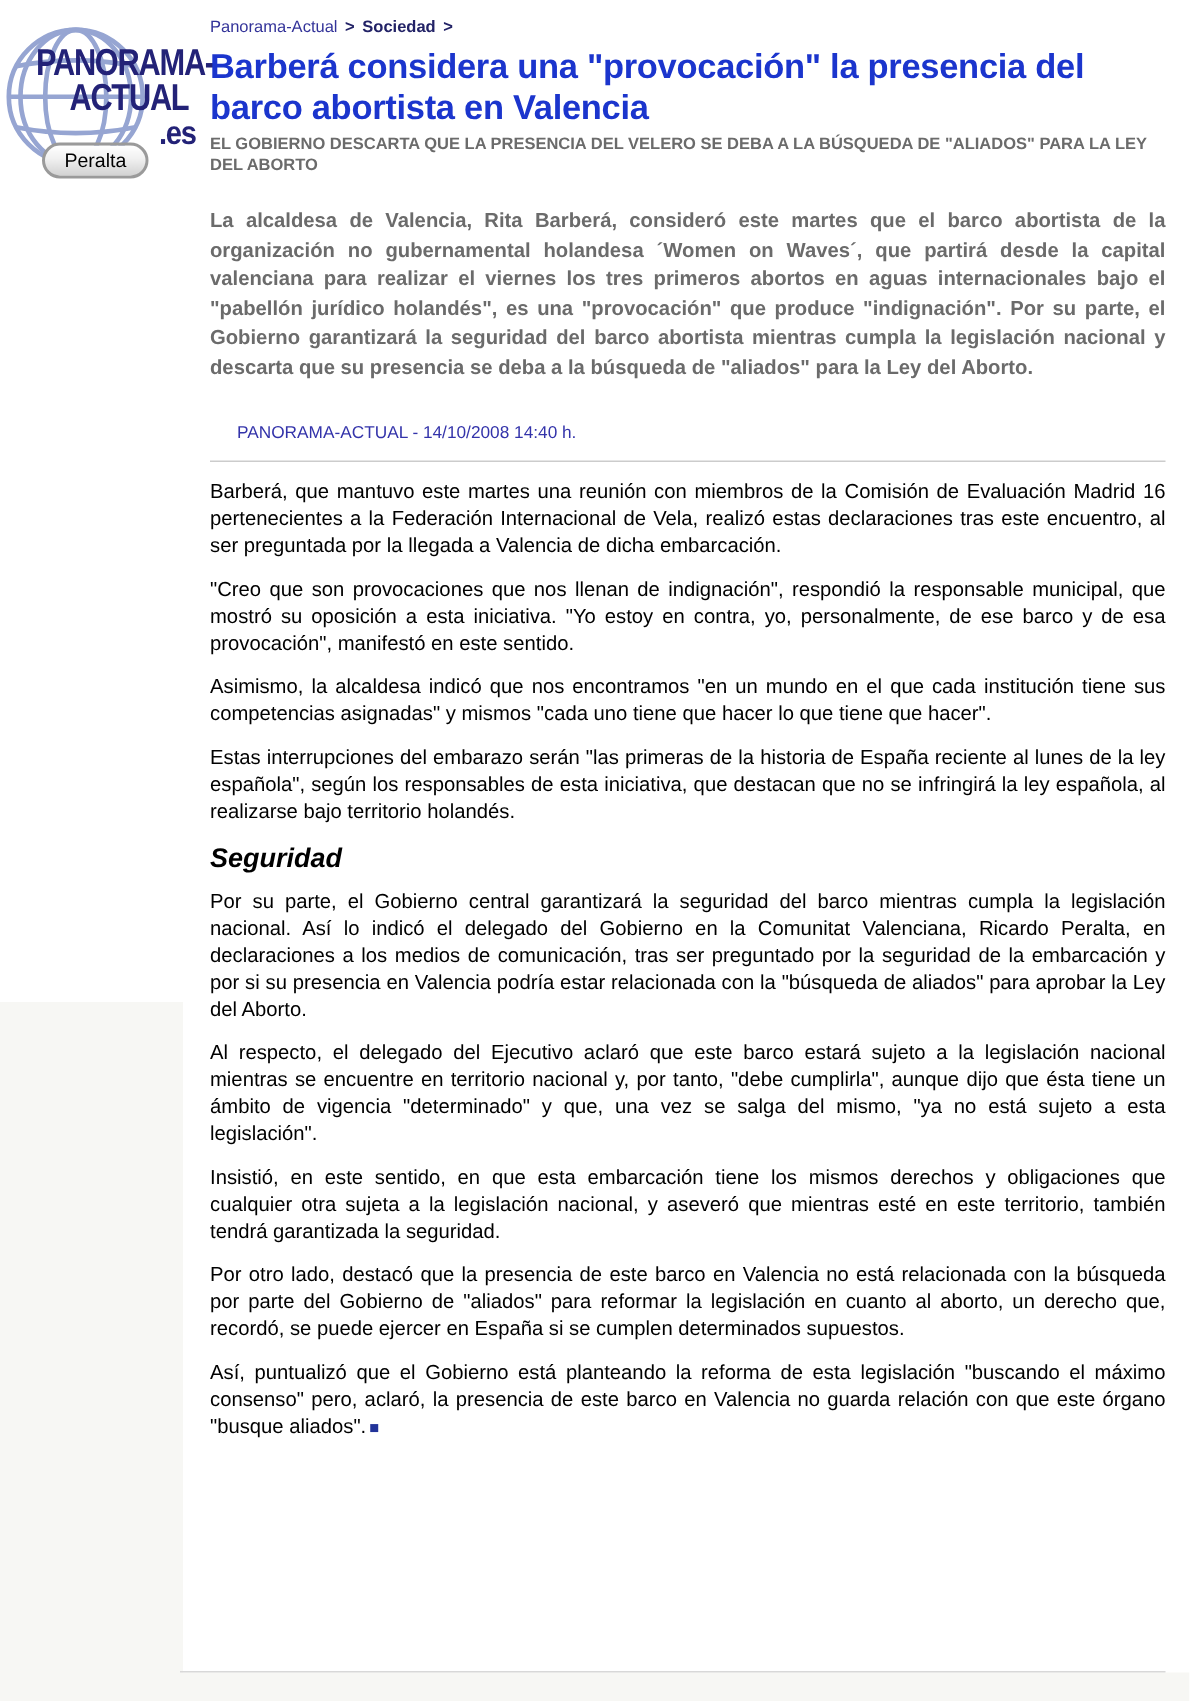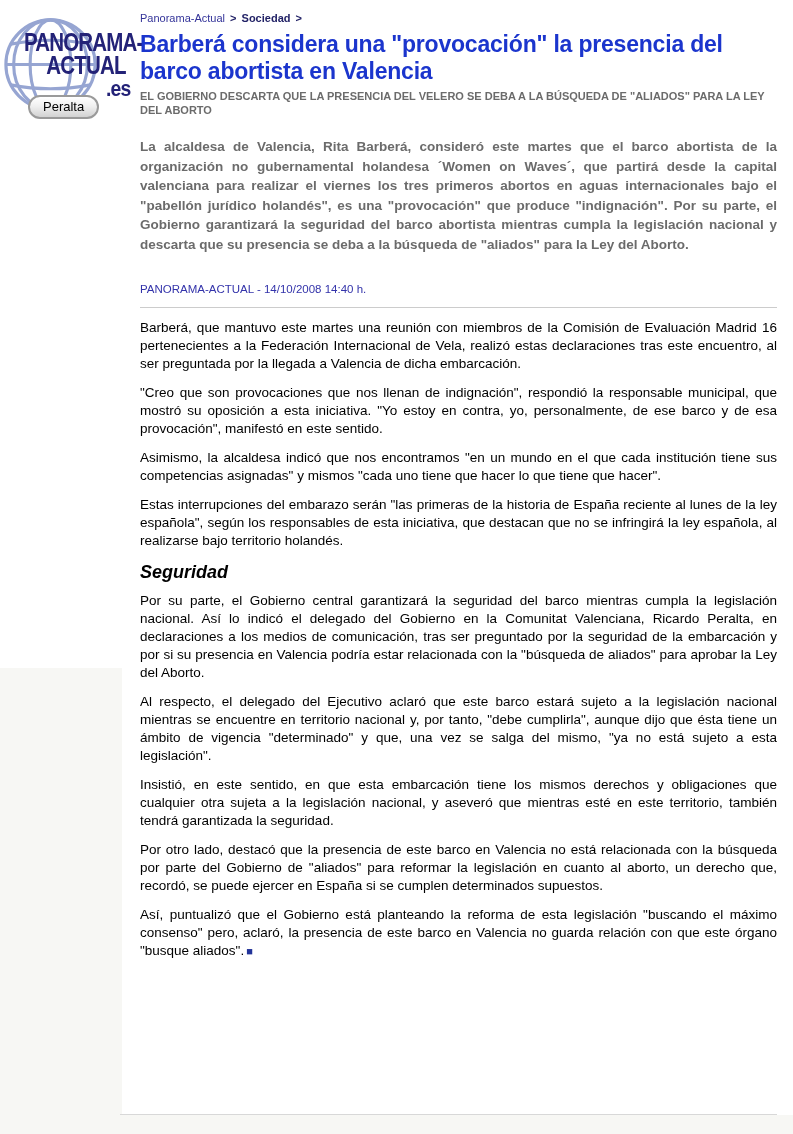--- a/index.html
+++ b/index.html
@@ -64,21 +64,21 @@
     color: #1b35cd; font-weight: bold; letter-spacing: -0.2px;
   }
   h2.subheadline {
     margin: 4px 0 0 0; font-size: 11px; line-height: 14px;
     color: #6b6b6b; font-weight: bold;
   }
   p.lead {
     margin: 20px 0 0 0; font-size: 13.5px; line-height: 19.5px;
     color: #6b6b6b; font-weight: bold; text-align: justify;
   }
-  .byline { margin: 29px 0 0 0; font-size: 11.5px; color: #3333aa; }
+  .byline { margin: 29px 0 0 18px; font-size: 11.5px; color: #3333aa; }
   hr.rule { border: none; border-top: 1px solid #cccccc; margin: 12px 0 0 0; }
 
   .article-body { margin-top: 6px; }
   .article-body p {
     margin: 11px 0 11px 0; font-size: 13.5px; line-height: 18px;
     color: #000000; text-align: justify;
   }
   .article-body h3 {
     margin: 13px 0 11px 0; font-size: 18px; line-height: 18px;
     color: #000000; font-weight: bold; font-style: italic;

